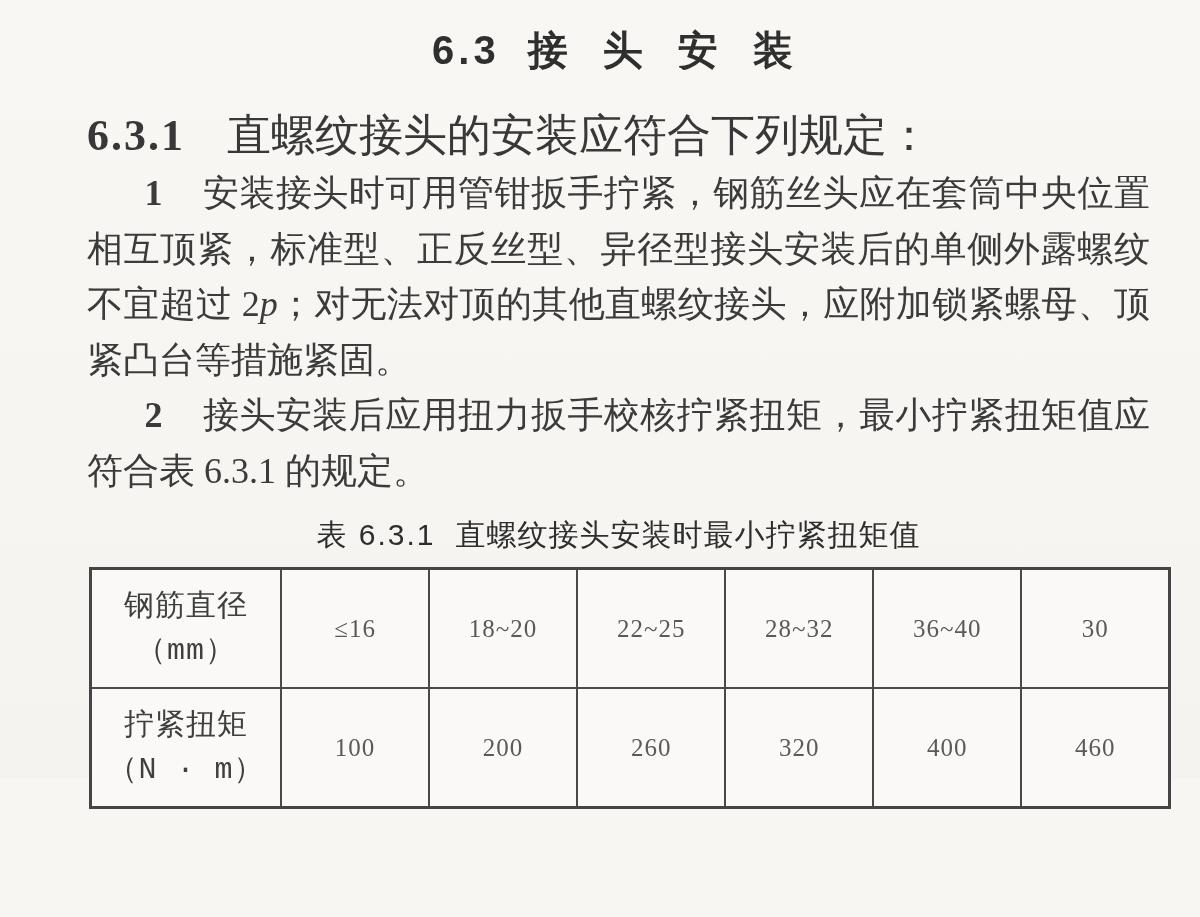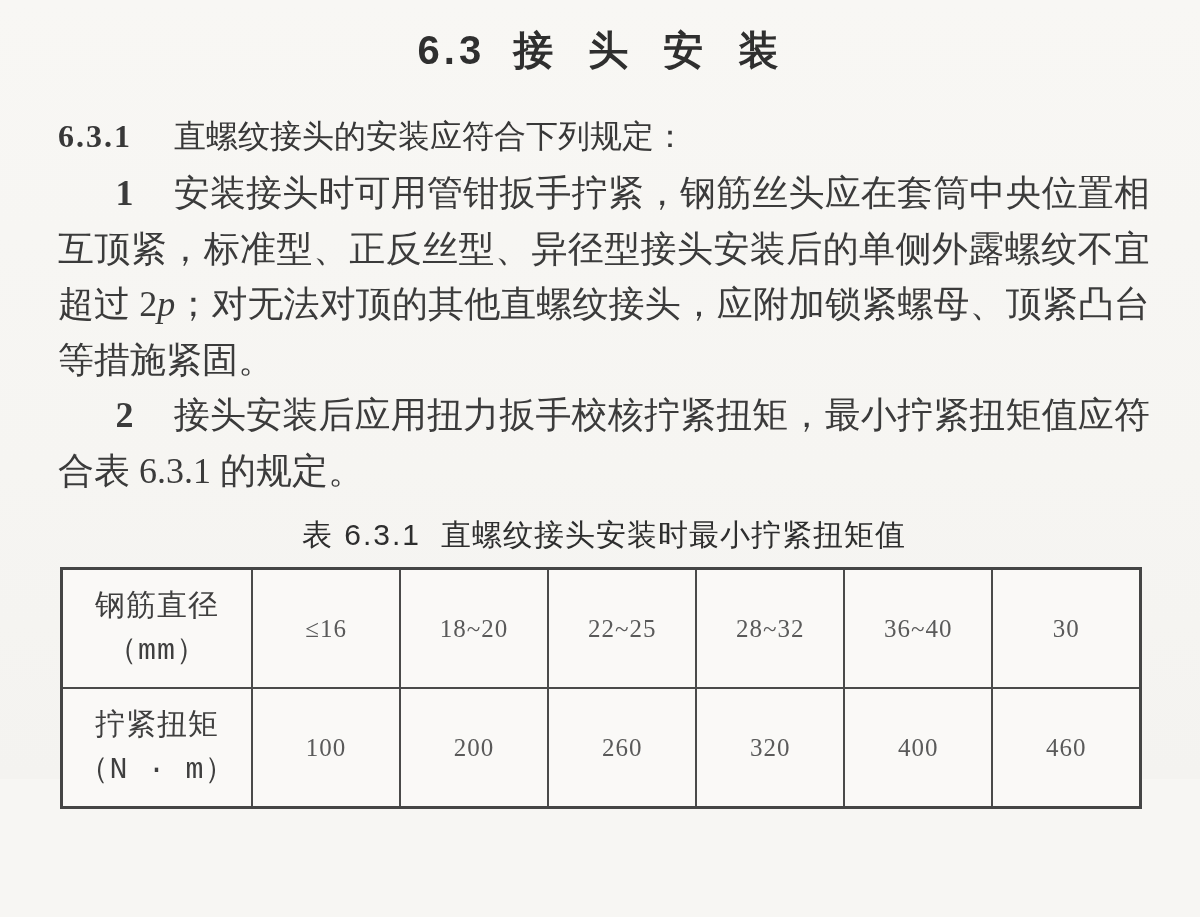--- a/index.html
+++ b/index.html
@@ -9,40 +9,40 @@
     height: 917px;
     background: #f7f6f3;
     overflow: hidden;
     font-family: "Liberation Serif", "DejaVu Serif", serif;
     color: #383838;
   }
   .page {
     box-sizing: border-box;
     width: 1200px;
     height: 779px;
-    padding: 20px 50px 0 58px;
+    padding: 20px 50px 0 87px;
     background: linear-gradient(180deg, #f8f7f4 0%, #f6f5f2 60%, #f4f3f0 100%);
   }
   
   .section-title {
     margin: 4px 0 32px 0;
     text-align: center;
     font-family: "Liberation Sans", "DejaVu Sans", sans-serif;
     font-weight: 700;
     font-size: 40px;
     line-height: 52px;
     color: #2f2f2f;
   }
   .section-title .sec-num { margin-right: 28px; letter-spacing: 4px; }
   .section-title .sec-text { letter-spacing: 12px; }
 
   
   .clause {
     margin: 0 0 2px 0;
-    font-size: 32px;
+    font-size: 44px;
     line-height: 56px;
     text-align: justify;
   }
   .clause .clause-num {
     font-weight: 700;
     letter-spacing: 2px;
     margin-right: 42px;
   }
 
   

